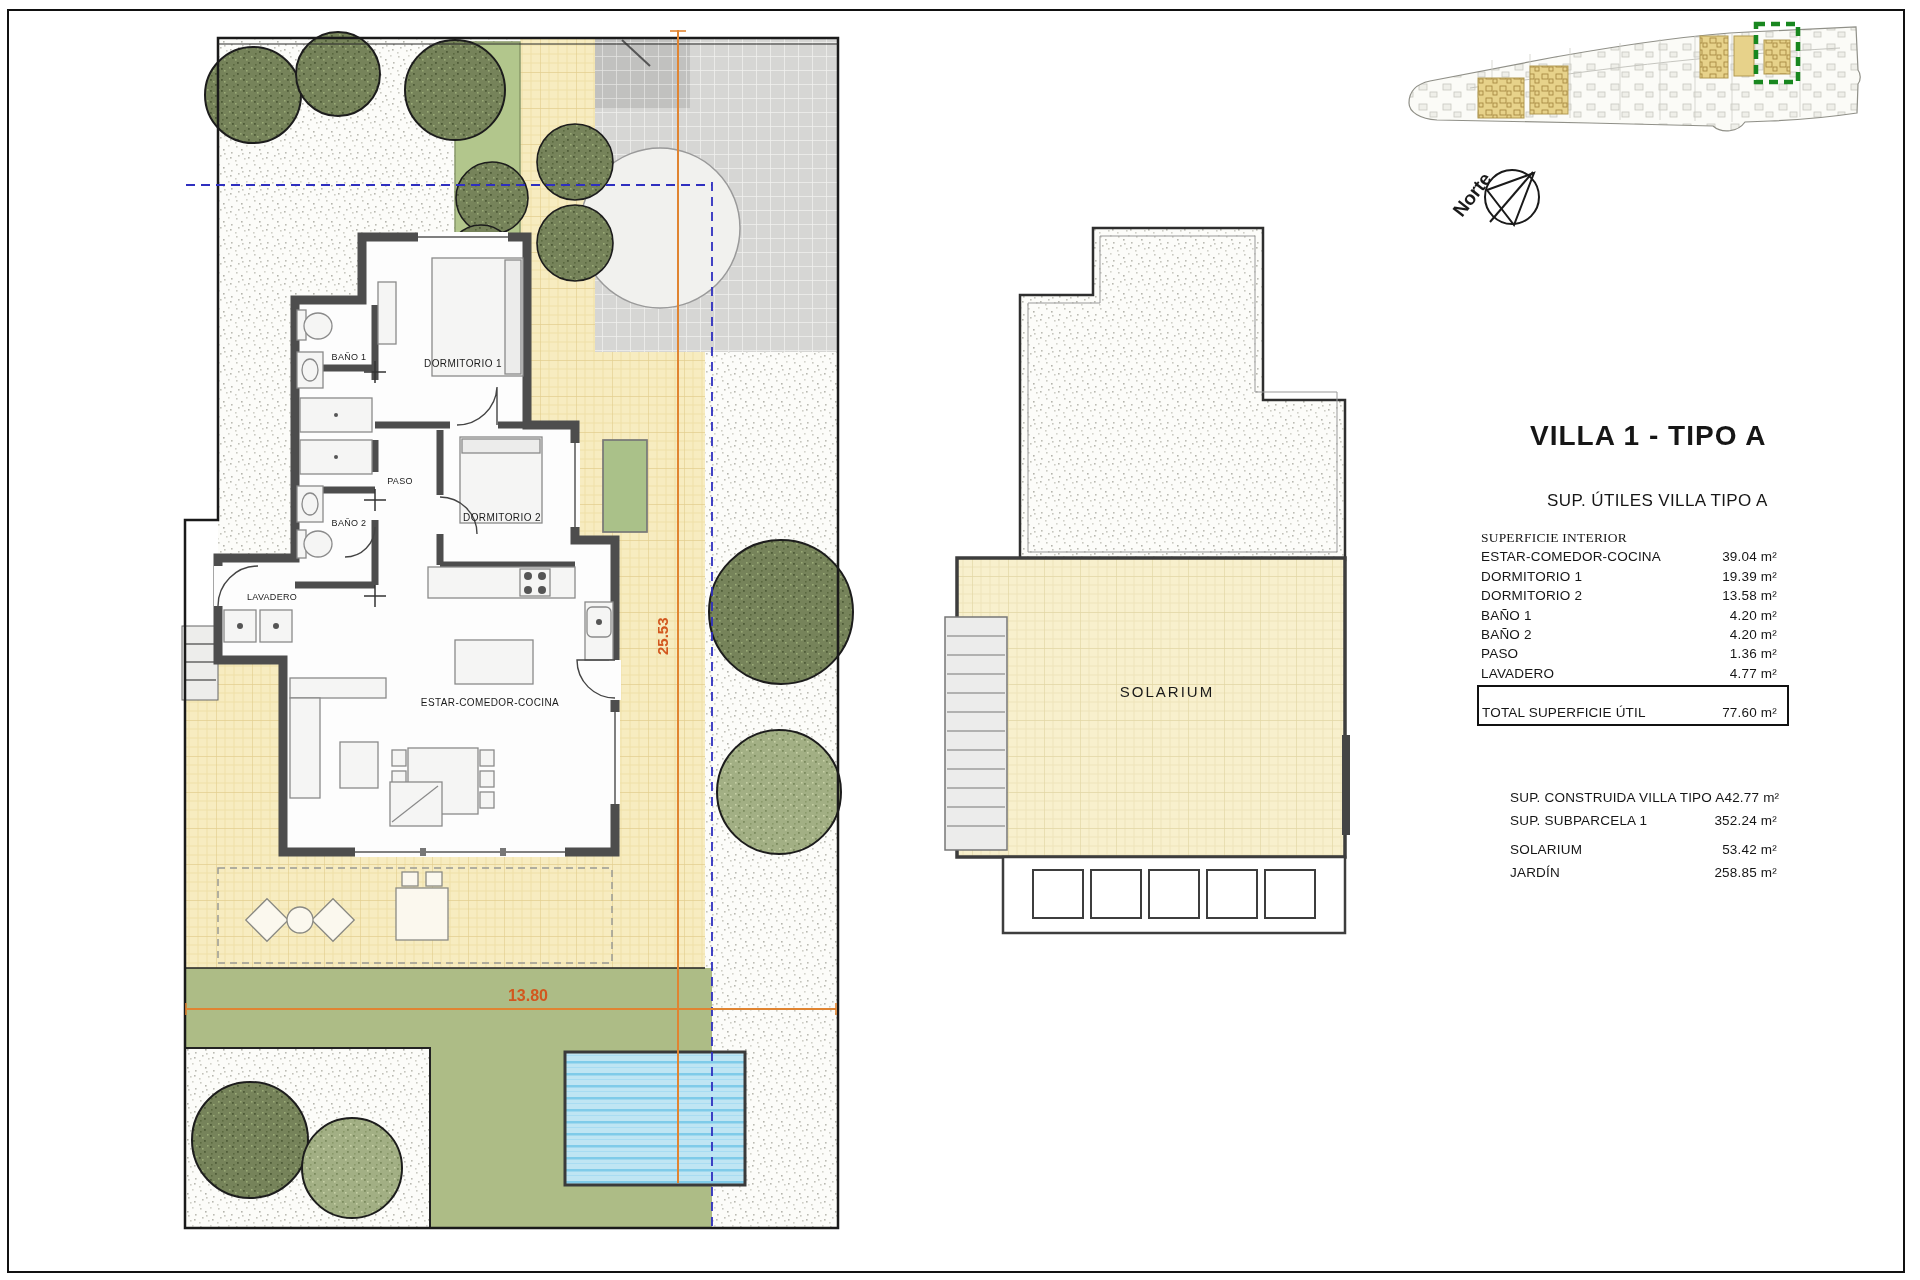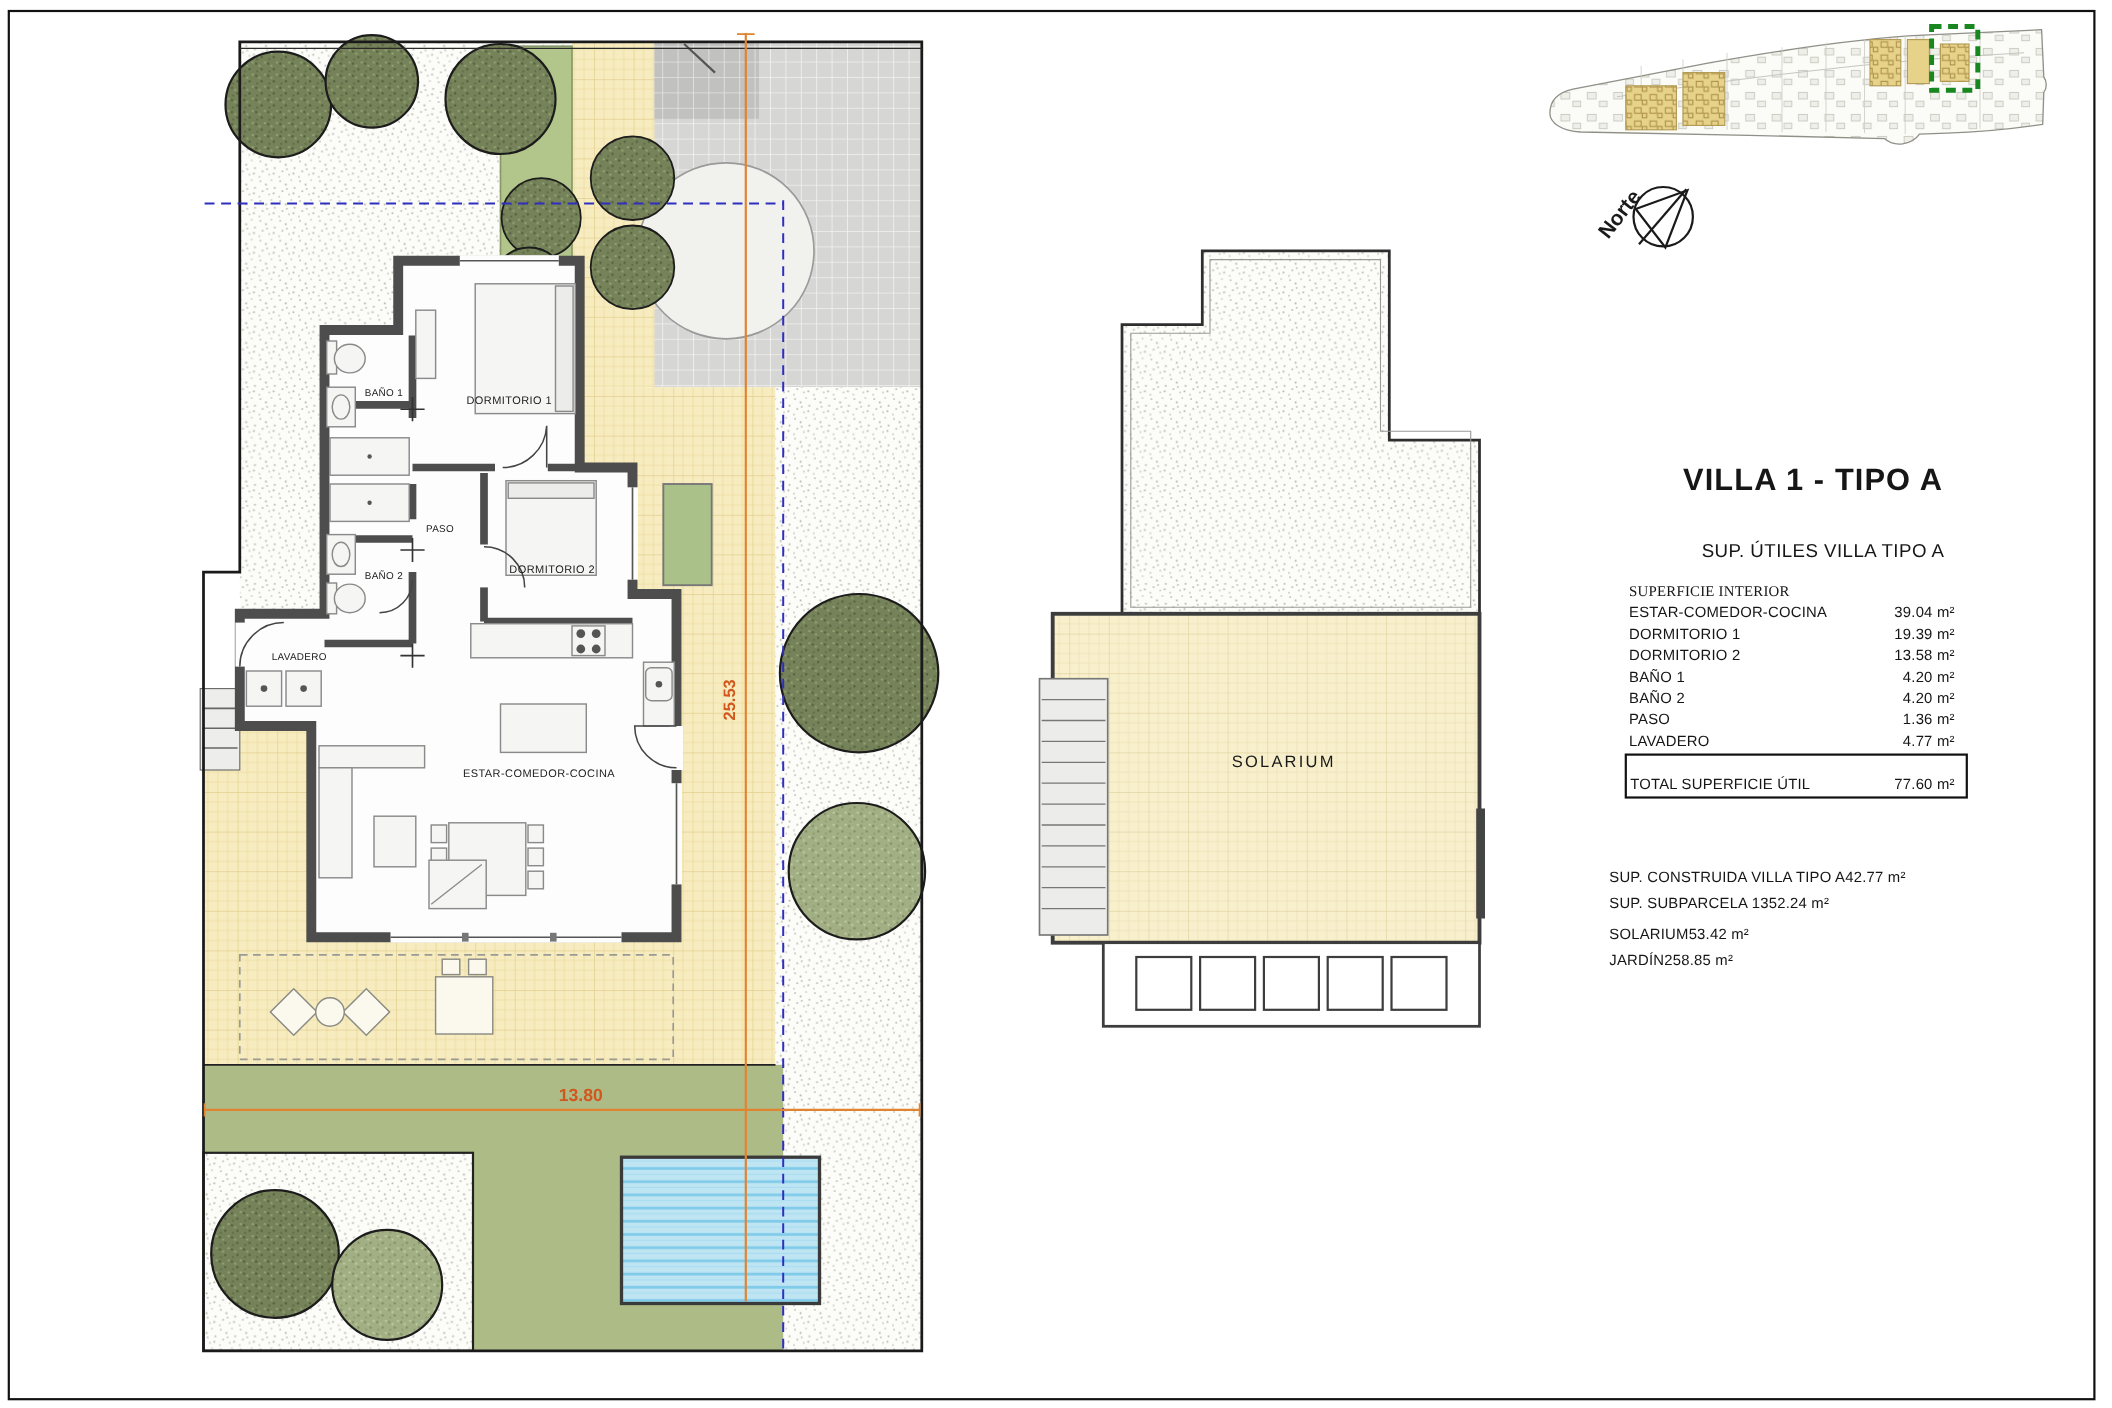--- a/index.html
+++ b/index.html
@@ -9,21 +9,21 @@
   #drawing{position:absolute;left:0;top:0;}
   .ov{position:absolute;white-space:nowrap;}
   #title{left:1530px;top:384px;font-size:28px;font-weight:bold;letter-spacing:1px;margin-top:36px;}
   #subtitle{left:1547px;top:491px;font-size:17px;letter-spacing:.4px;}
   #utiles{left:1481px;top:528px;width:296px;font-size:13.5px;letter-spacing:.2px;}
   #utiles .trow{display:flex;justify-content:space-between;height:19.4px;line-height:19.4px;}
   #utiles .section{height:19.4px;line-height:19.4px;font-family:Liberation Serif, serif;}
   #utiles .total-row{display:flex;justify-content:space-between;border:2px solid #111;
       margin:2px -12px 0 -4px;padding:15px 10px 1px 3px;height:21px;line-height:21px;}
   #summary{left:1463px;top:786px;width:314px;font-size:13.5px;letter-spacing:.2px;}
-  #summary .trow{display:flex;height:23px;line-height:23px;}
+  #summary .trow{display:flex;justify-content:space-between;height:23px;line-height:23px;margin-left:47px;}
   #summary .gap{height:6px;}
   svg text{fill:#1a1a1a;}
   .roomlbl{font-size:10px;letter-spacing:.4px;}
   .roomlbl-s{font-size:9px;letter-spacing:.3px;}
   .dim{font-weight:bold;fill:#d2571e;}
 </style>
 </head>
 <body>
 
 <div id="frame"></div>

